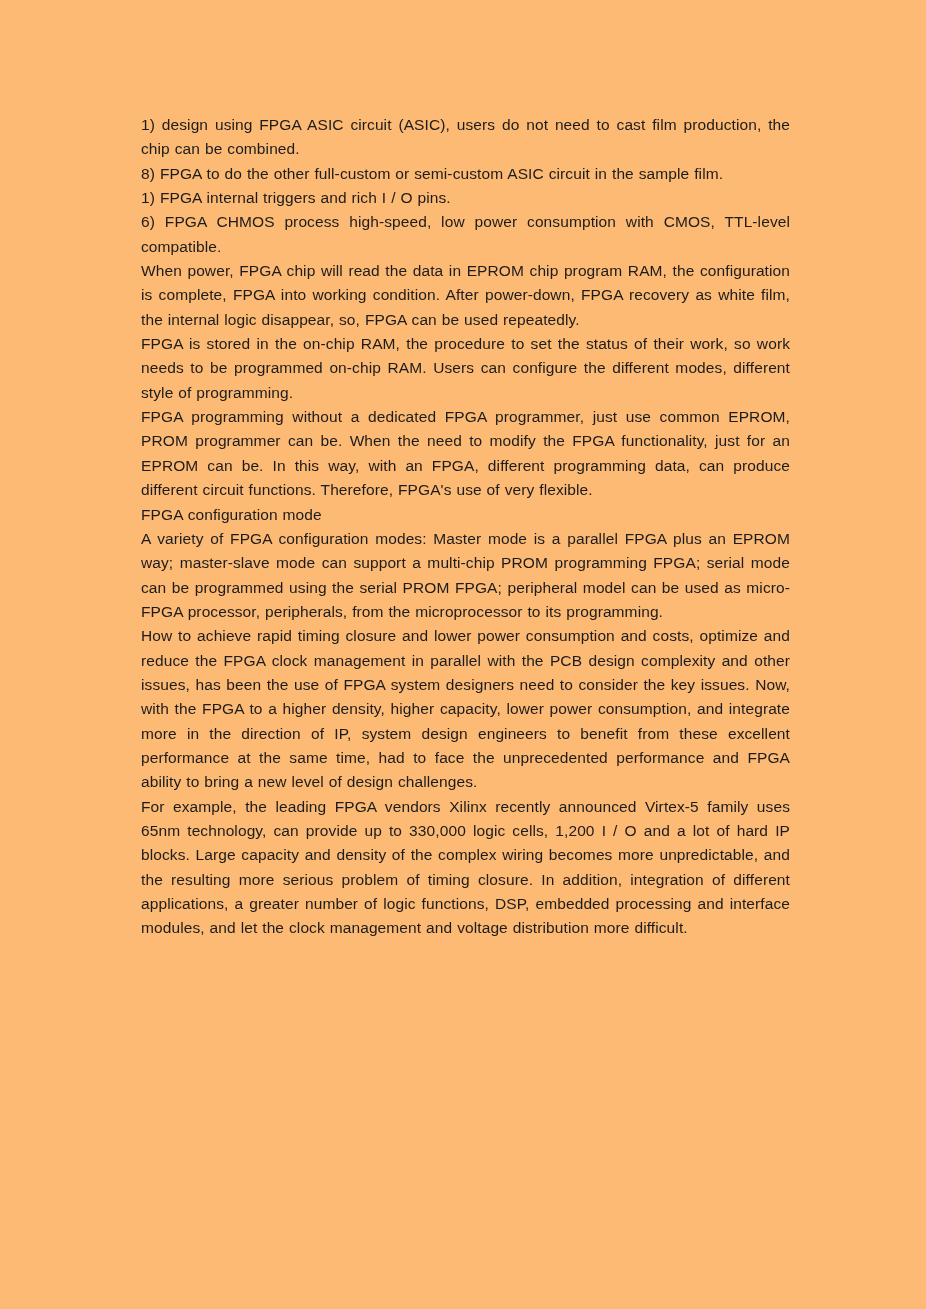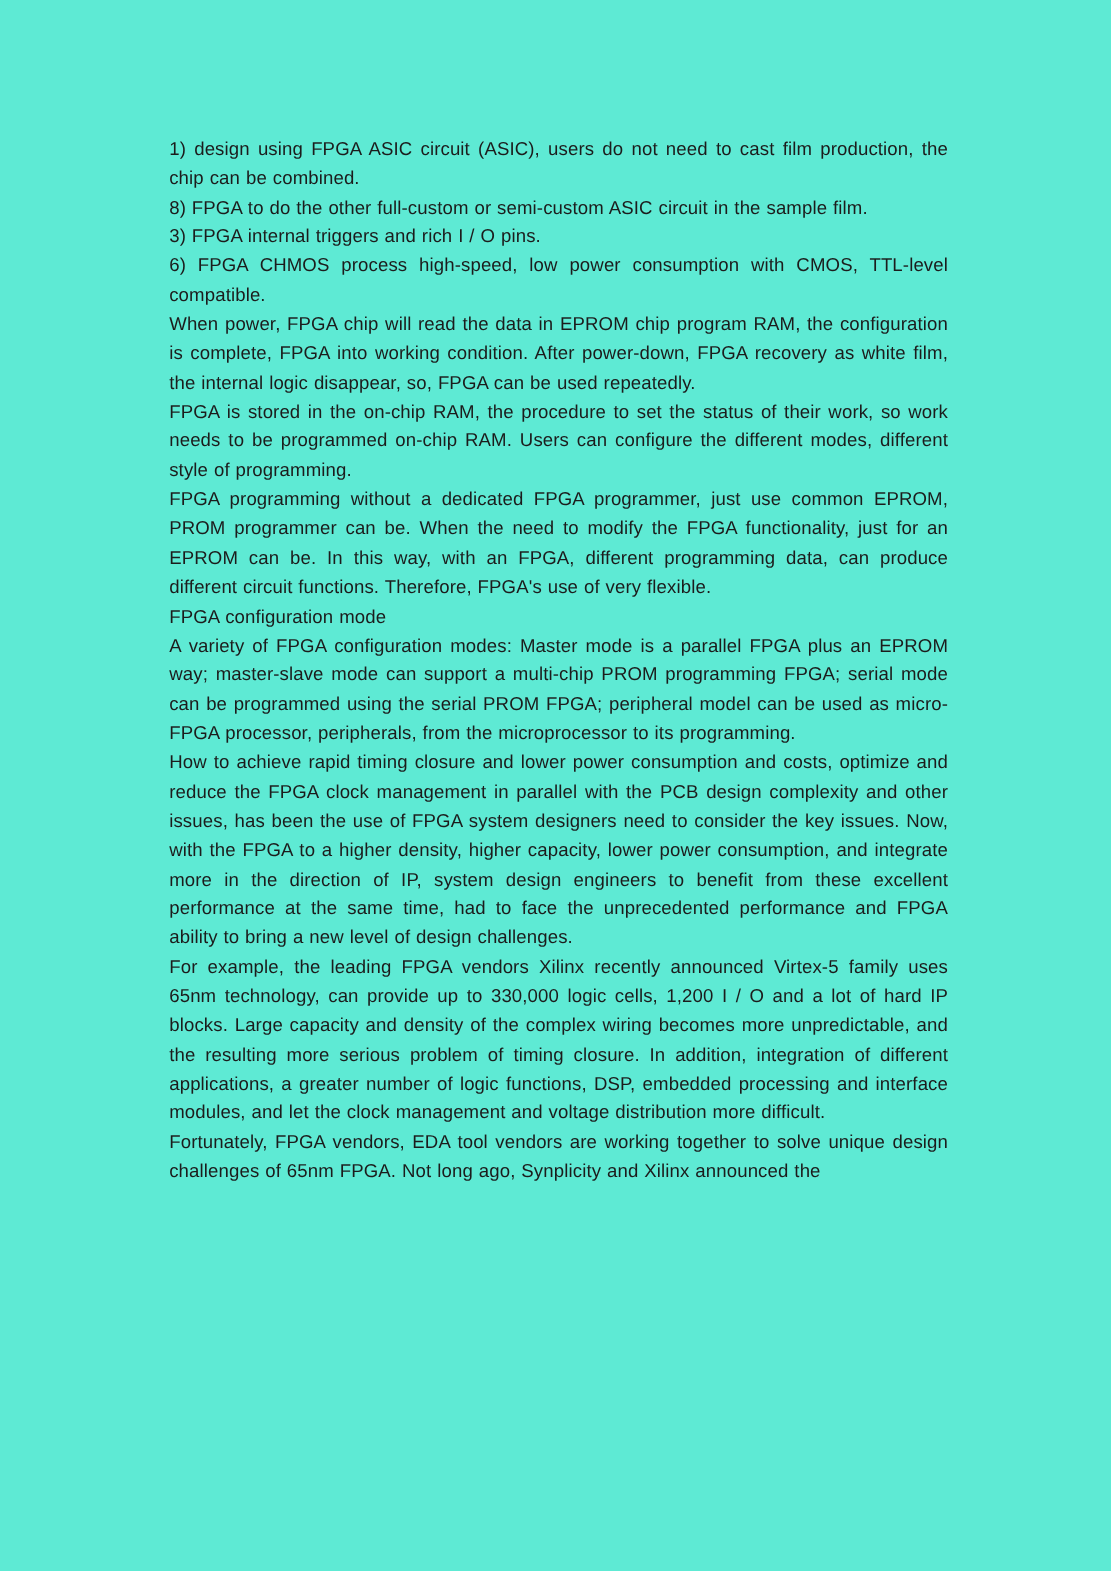--- a/index.html
+++ b/index.html
@@ -11,21 +11,21 @@
   body {
     width: 926px;
     height: 1309px;
     position: relative;
     overflow: hidden;
     font-family: "Liberation Sans", sans-serif;
   }
   .doc-page {
     width: 926px;
     height: 1309px;
-    background: #5eead4;
+    background: #fdba74;
     position: relative;
   }
   .doc-content {
     position: absolute;
     left: 141px;
     top: 113px;
     width: 649px;
     color: #1c1c1c;
     font-size: 15.5px;
     line-height: 24.35px;
@@ -39,24 +39,23 @@
     word-spacing: 0.5px;
   }
 </style>
 </head>
 <body>
 
 <div class="doc-page">
   <div class="doc-content" id="doc-content">
       <p class="para">1) design using FPGA ASIC circuit (ASIC), users do not need to cast film production, the chip can be combined.</p>
       <p class="para">8) FPGA to do the other full-custom or semi-custom ASIC circuit in the sample film.</p>
-      <p class="para">3) FPGA internal triggers and rich I / O pins.</p>
+      <p class="para">1) FPGA internal triggers and rich I / O pins.</p>
       <p class="para">6) FPGA CHMOS process high-speed, low power consumption with CMOS, TTL-level compatible.</p>
       <p class="para">When power, FPGA chip will read the data in EPROM chip program RAM, the configuration is complete, FPGA into working condition. After power-down, FPGA recovery as white film, the internal logic disappear, so, FPGA can be used repeatedly.</p>
       <p class="para">FPGA is stored in the on-chip RAM, the procedure to set the status of their work, so work needs to be programmed on-chip RAM. Users can configure the different modes, different style of programming.</p>
       <p class="para">FPGA programming without a dedicated FPGA programmer, just use common EPROM, PROM programmer can be. When the need to modify the FPGA functionality, just for an EPROM can be. In this way, with an FPGA, different programming data, can produce different circuit functions. Therefore, FPGA's use of very flexible.</p>
       <p class="para">FPGA configuration mode</p>
       <p class="para">A variety of FPGA configuration modes: Master mode is a parallel FPGA plus an EPROM way; master-slave mode can support a multi-chip PROM programming FPGA; serial mode can be programmed using the serial PROM FPGA; peripheral model can be used as micro-FPGA processor, peripherals, from the microprocessor to its programming.</p>
       <p class="para">How to achieve rapid timing closure and lower power consumption and costs, optimize and reduce the FPGA clock management in parallel with the PCB design complexity and other issues, has been the use of FPGA system designers need to consider the key issues. Now, with the FPGA to a higher density, higher capacity, lower power consumption, and integrate more in the direction of IP, system design engineers to benefit from these excellent performance at the same time, had to face the unprecedented performance and FPGA ability to bring a new level of design challenges.</p>
       <p class="para">For example, the leading FPGA vendors Xilinx recently announced Virtex-5 family uses 65nm technology, can provide up to 330,000 logic cells, 1,200 I / O and a lot of hard IP blocks. Large capacity and density of the complex wiring becomes more unpredictable, and the resulting more serious problem of timing closure. In addition, integration of different applications, a greater number of logic functions, DSP, embedded processing and interface modules, and let the clock management and voltage distribution more difficult.</p>
-      <p class="para">Fortunately, FPGA vendors, EDA tool vendors are working together to solve unique design challenges of 65nm FPGA. Not long ago, Synplicity and Xilinx announced the</p>
     </div>
 </div>
 
 </body></html>

